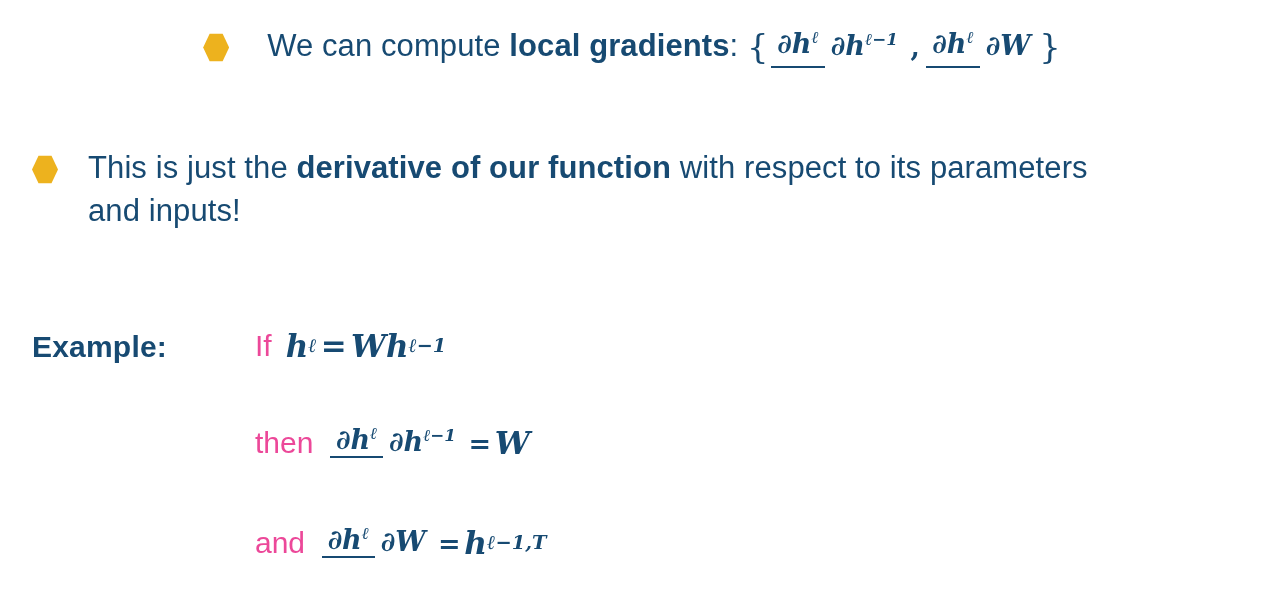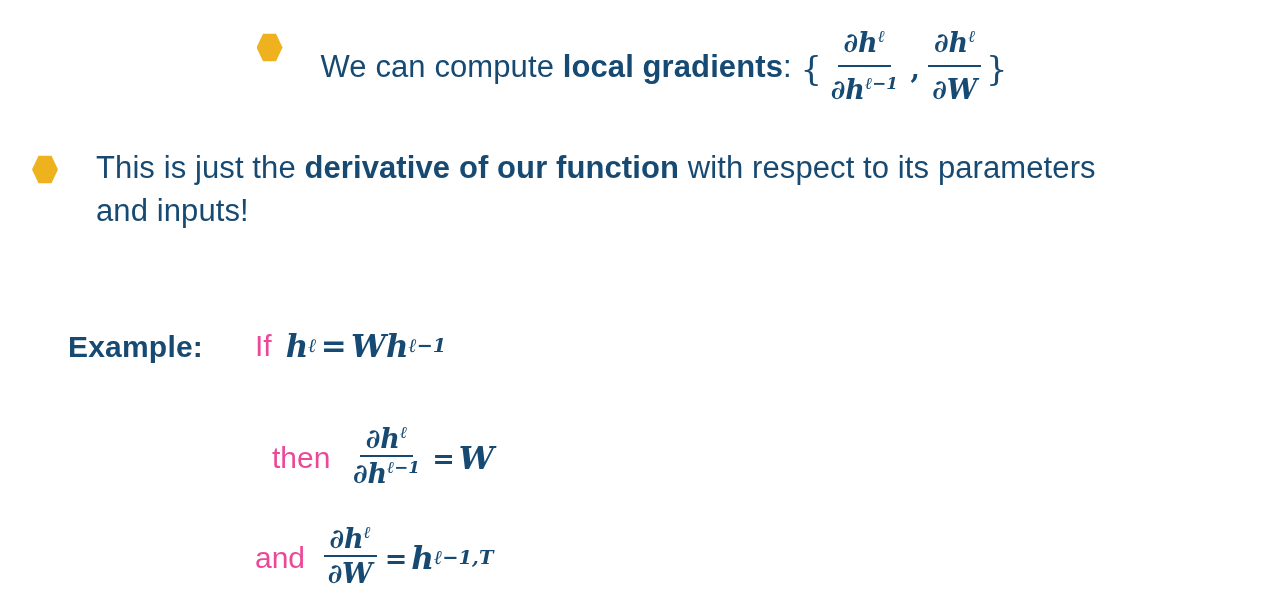--- a/index.html
+++ b/index.html
@@ -62,21 +62,20 @@
     line-height: 0;
   }
   .ell {
     font-family: "DejaVu Serif", "Liberation Serif", serif;
     font-style: italic;
   }
 
   
   .frac {
     display: inline-flex;
-    flex-direction: column;
     align-items: center;
     vertical-align: middle;
     margin: 0 0.10em;
     position: relative;
     top: -0.08em;
   }
   .frac .fr-top {
     padding: 0 0.22em 0.04em 0.22em;
     border-bottom: 2.2px solid #174A72;
     display: block;
@@ -154,41 +153,41 @@
         <span class="fr-top"><span>∂h</span><span class="sup ell">ℓ</span></span>
         <span class="fr-bot"><span>∂W</span></span>
       </span>
       <span class="brace">}</span>
     </span>
   </div>
 </div>
 
 <div class="bullet-row" id="bullet-2" style="left:32px; top:146px; width:1110px;">
   <div class="hex-bullet" style="background: rgb(237, 178, 30);"></div>
-  <div class="bullet-text" style="margin-left:38px;">
+  <div class="bullet-text" style="margin-left:30px;">
     <span>This is just the </span><b>derivative of our function</b><span> with respect to its parameters and inputs!</span>
   </div>
 </div>
 
 <div id="example-block" style="left:0; top:0; width:1280px; height:596px;">
 
-  <div class="example-label" style="left:32px; top:330px;margin-left:36px;">Example:</div>
+  <div class="example-label" style="left:32px; top:330px;">Example:</div>
 
   <div class="eq-line" style="left:255px; top:328px;">
     <span class="eq-word">If</span>
     <span class="math eq-math">
       <span>h</span>
         <span class="sup ell">ℓ</span>
       <span class="op">=</span>
       <span>Wh</span>
         <span class="sup ell">ℓ−1</span>
     </span>
   </div>
 
-  <div class="eq-line" style="left:272px; top:425px;">
+  <div class="eq-line" style="left:255px; top:425px;">
     <span class="eq-word">then</span>
     <span class="math eq-math eq-math-frac">
       <span class="frac">
         <span class="fr-top"><span>∂h</span><span class="sup ell">ℓ</span></span>
         <span class="fr-bot"><span>∂h</span><span class="sup ell">ℓ−1</span></span>
       </span>
       <span class="op">=</span>
       <span style="font-size:1.16em;">W</span>
     </span>
   </div>

